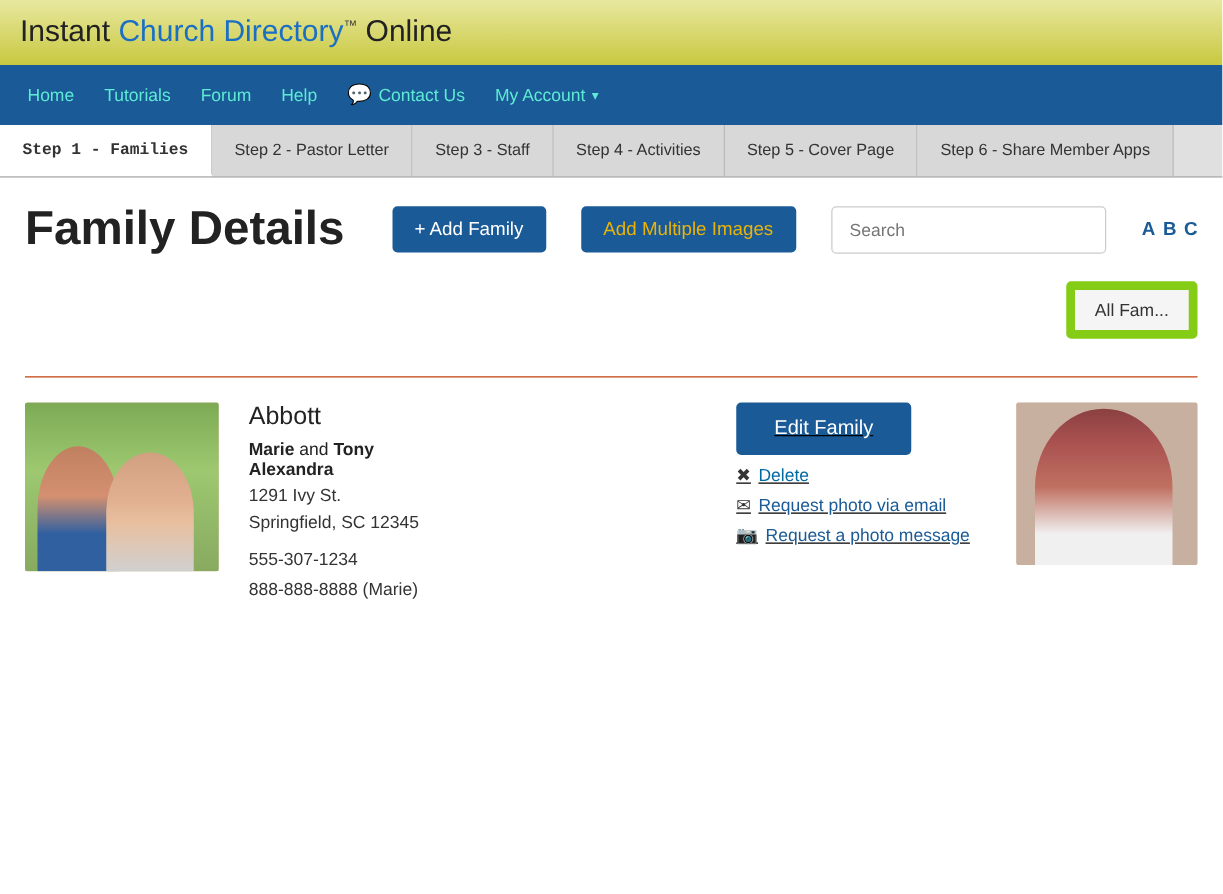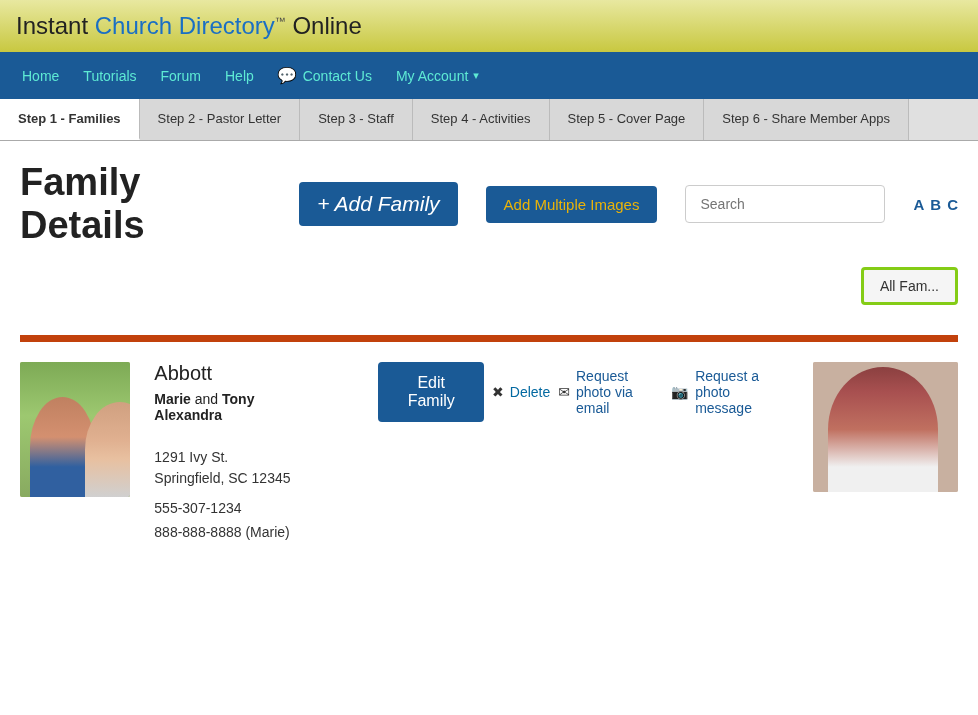--- a/index.html
+++ b/index.html
@@ -60,20 +60,21 @@
       color: #333;
       border-right: 1px solid #bbb;
       cursor: pointer;
       white-space: nowrap;
       background: #d8d8d8;
     }
     .steps-nav .step.active {
       background: #fff;
       border-bottom: 2px solid #fff;
       font-weight: bold;
+      font-family: Liberation Mono, monospace;
     }
 
     
     .main-content {
       padding: 20px 20px;
     }
 
     
     .family-header {
       display: flex;
@@ -85,43 +86,42 @@
       font-size: 38px;
       font-weight: bold;
       color: #222;
       margin-right: 10px;
     }
     .btn-add-family {
       background: #1a5a96;
       color: #fff;
       border: none;
       padding: 10px 18px;
-      font-size: 21px;
+      font-size: 15px;
       border-radius: 4px;
       cursor: pointer;
       white-space: nowrap;
-      font-style: italic;
     }
     .btn-add-multiple {
       background: #1a5a96;
       color: #eab308;
       border: none;
       padding: 10px 18px;
       font-size: 15px;
       border-radius: 4px;
       cursor: pointer;
       white-space: nowrap;
     }
     .search-box {
       border: 1px solid #ccc;
       border-radius: 4px;
       padding: 10px 14px;
       font-size: 14px;
       color: #999;
-      width: 200px;
+      width: 220px;
     }
 
     
     .alpha-links {
       display: flex;
       gap: 6px;
       margin-left: auto;
       align-items: center;
     }
     .alpha-links a {
@@ -132,35 +132,35 @@
     }
 
     
     .all-families-row {
       display: flex;
       justify-content: flex-end;
       margin-bottom: 30px;
     }
     .btn-all-families {
       background: #f5f5f5;
-      border: 3px solid #84cc16;
+      border: 7px solid #84cc16;
       border-radius: 4px;
       padding: 8px 16px;
       font-size: 14px;
       cursor: pointer;
       color: #333;
     }
 
     
     .family-card {
       display: flex;
       align-items: flex-start;
       gap: 24px;
       padding: 20px 0;
-      border-top: 7px solid #c2410c;
+      border-top: 1px solid #c2410c;
     }
 
     
     .couple-photo {
       width: 155px;
       height: 135px;
       background: #c8b88a;
       position: relative;
       border-radius: 2px;
       overflow: hidden;
@@ -194,39 +194,41 @@
       min-width: 200px;
     }
     .family-name {
       font-size: 20px;
       color: #222;
       margin-bottom: 6px;
     }
     .family-members {
       font-size: 14px;
       color: #222;
-      margin-bottom: 24px;
+      margin-bottom: 3px;
     }
     .family-members strong { font-weight: bold; }
     .family-address {
       font-size: 14px;
       color: #333;
       line-height: 1.5;
       margin-bottom: 8px;
     }
     .family-contact {
       font-size: 14px;
       color: #333;
       line-height: 1.7;
     }
 
     .family-actions {
       display: flex;
+      flex-direction: column;
       gap: 8px;
       min-width: 200px;
+      text-decoration: underline;
     }
     .btn-edit-family {
       background: #1a5a96;
       color: #fff;
       border: none;
       padding: 12px 24px;
       font-size: 16px;
       border-radius: 4px;
       cursor: pointer;
       width: 140px;

